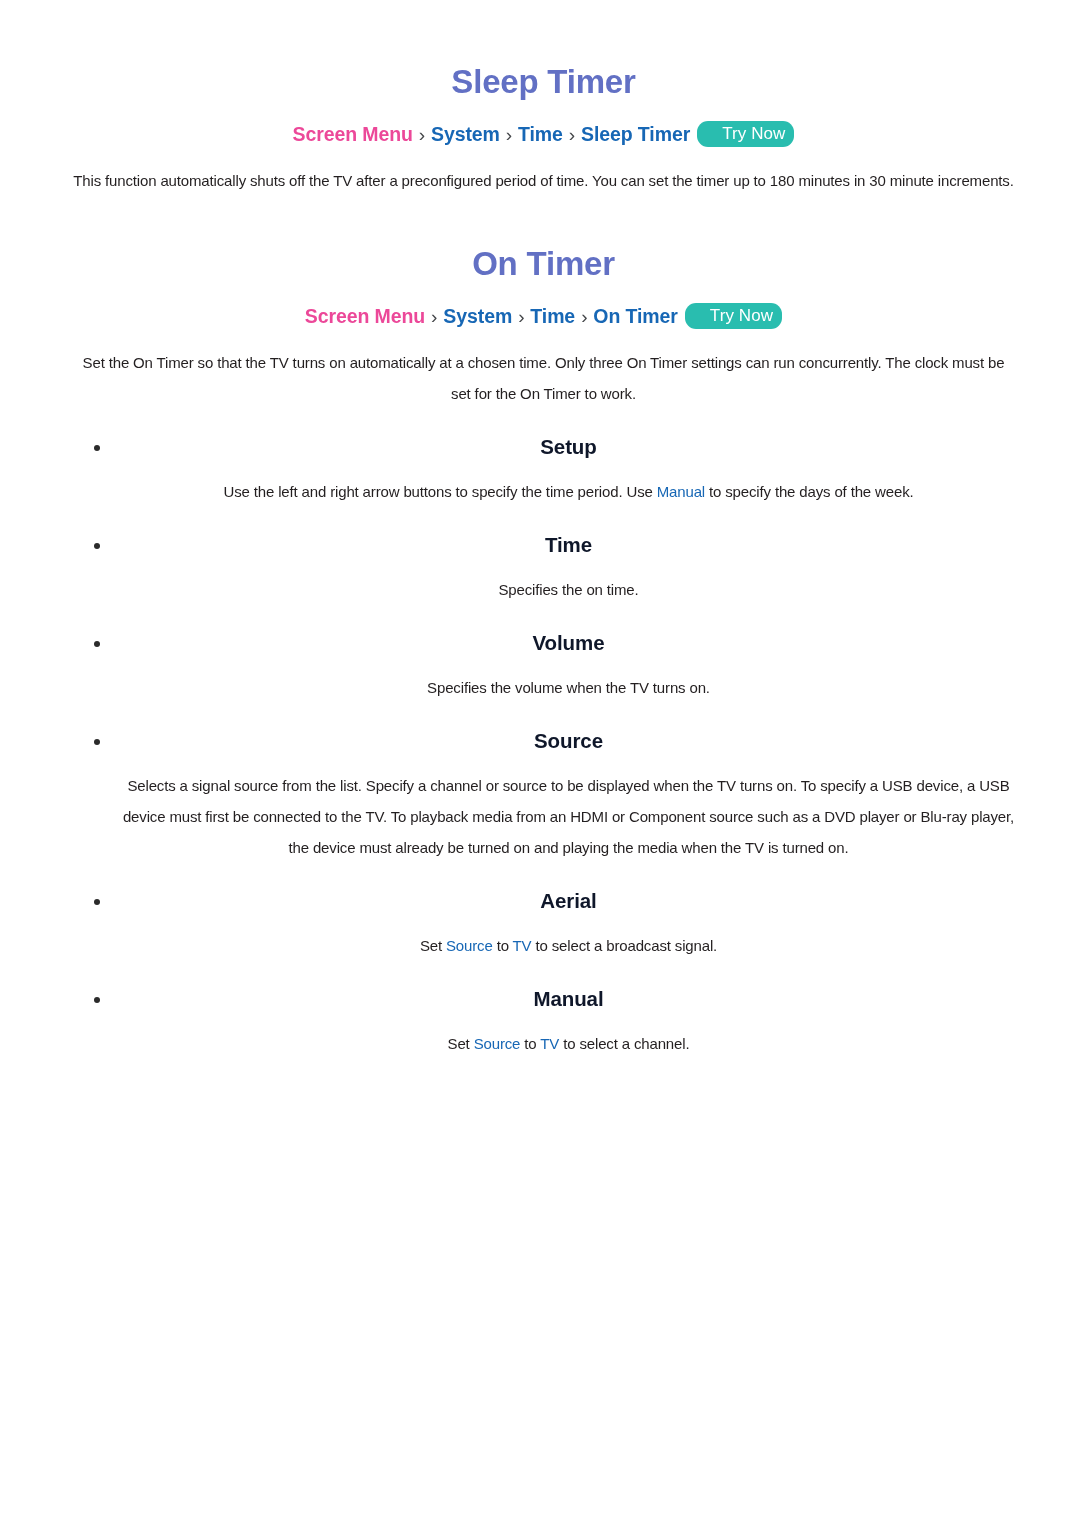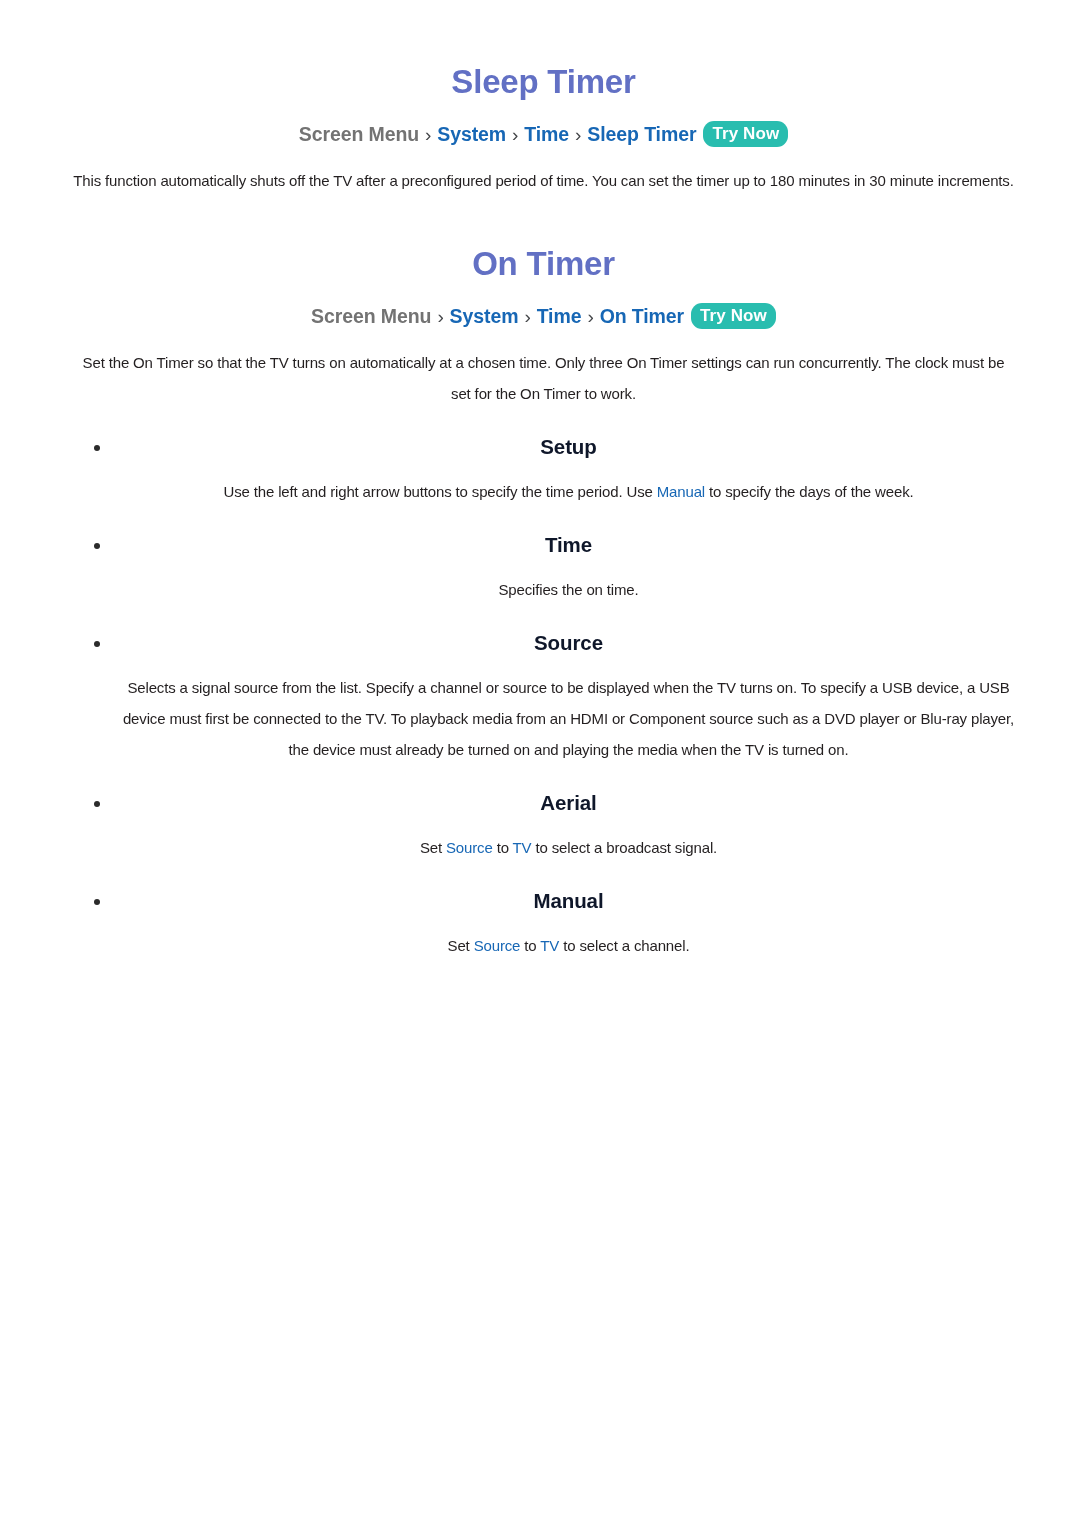--- a/index.html
+++ b/index.html
@@ -38,37 +38,37 @@
 
   
   .breadcrumb {
     font-size: 19.5px;
     line-height: 26px;
     font-weight: bold;
     margin-top: 19px;
     white-space: nowrap;
     letter-spacing: -0.1px;
   }
-  .crumb-root { color: #737373; }
+  .crumb-root { color: #ec4899; }
   .crumb-link { color: #1767b5; }
   .crumb-sep  {
     color: #45474a;
     font-weight: normal;
     padding: 0 6px;
     font-size: 19px;
   }
   .try-now {
     display: inline-block;
     background: #29bdaf;
     color: #ffffff;
     font-size: 17px;
     line-height: 17px;
-    font-weight: bold;
+    font-weight: normal;
     border-radius: 11px;
-    padding: 4px 9px 5px 9px;
+    padding: 4px 9px 5px 25px;
     margin-left: 7px;
     vertical-align: 2px;
     letter-spacing: 0.1px;
   }
 
   
   p.body {
     font-size: 15px;
     line-height: 31px;
     color: #231f20;
@@ -146,20 +146,29 @@
       <div class="bullet-item">
         <div class="bullet-row">
           <span class="bullet-dot"></span>
           <span class="bullet-label">Time</span>
         </div>
         <div class="bullet-body">
           <p class="body">Specifies the on time.</p>
         </div>
       </div>
 
+      <div class="bullet-item">
+        <div class="bullet-row">
+          <span class="bullet-dot"></span>
+          <span class="bullet-label">Volume</span>
+        </div>
+        <div class="bullet-body">
+          <p class="body">Specifies the volume when the TV turns on.</p>
+        </div>
+      </div>
 
       <div class="bullet-item">
         <div class="bullet-row">
           <span class="bullet-dot"></span>
           <span class="bullet-label">Source</span>
         </div>
         <div class="bullet-body">
           <p class="body">Selects a signal source from the list. Specify a channel or source to be displayed when the TV turns on. To specify a USB device, a USB device must first be connected to the TV. To playback media from an HDMI or Component source such as a DVD player or Blu-ray player, the device must already be turned on and playing the media when the TV is turned on.</p>
         </div>
       </div>

